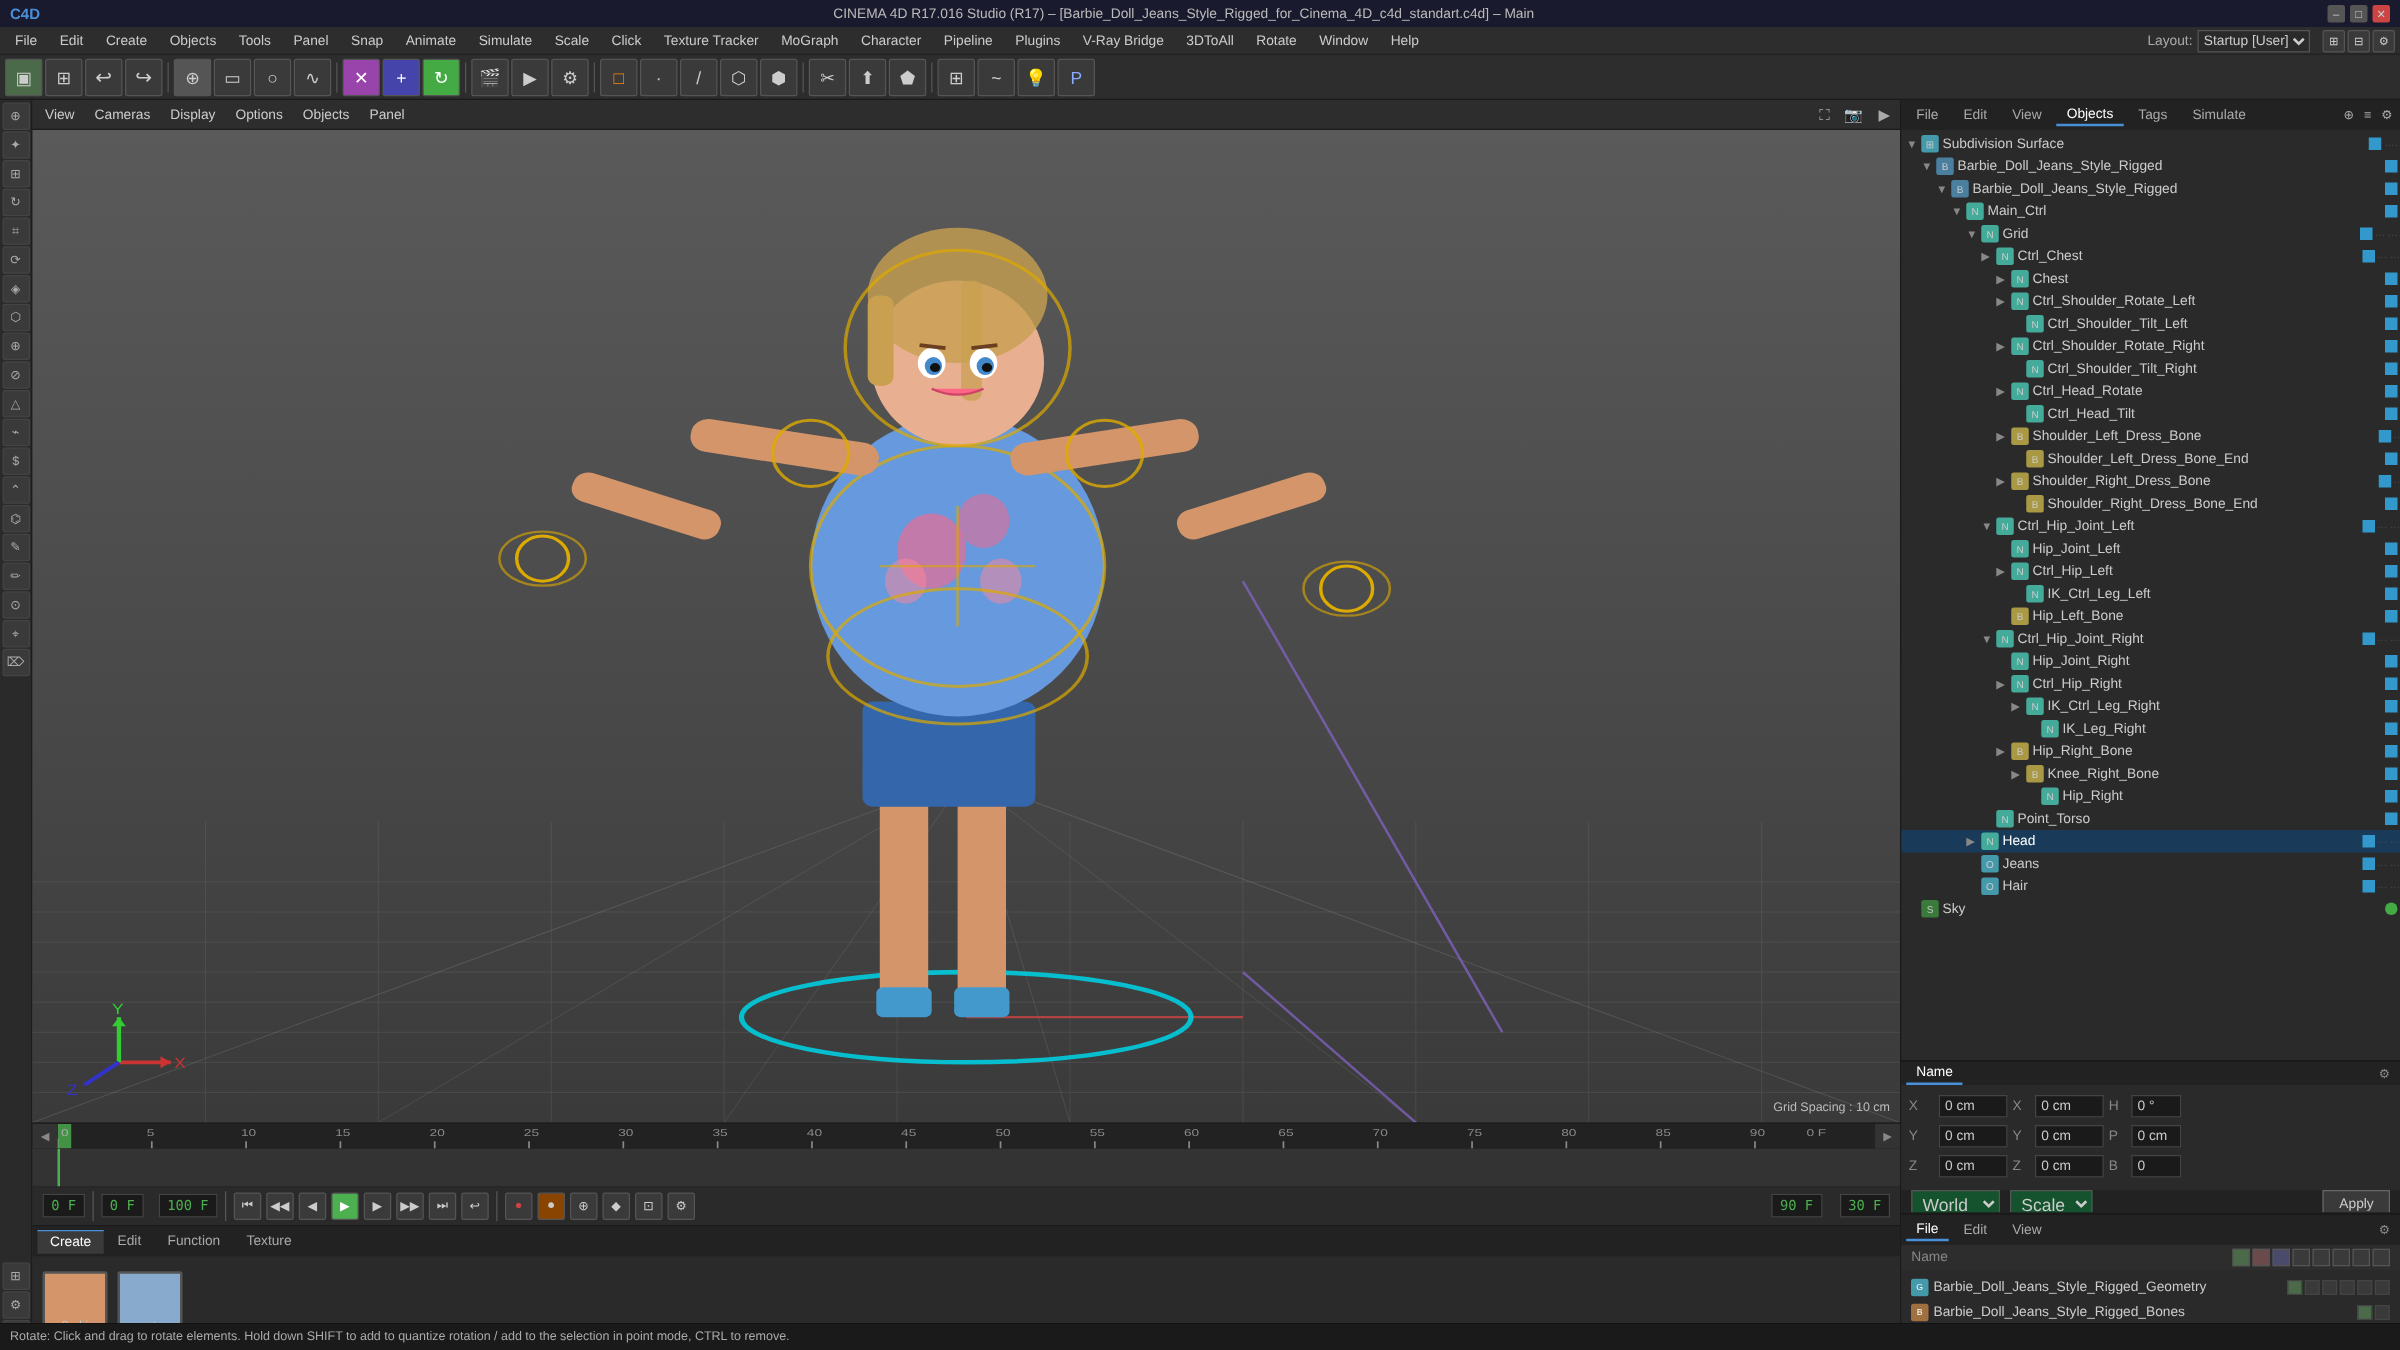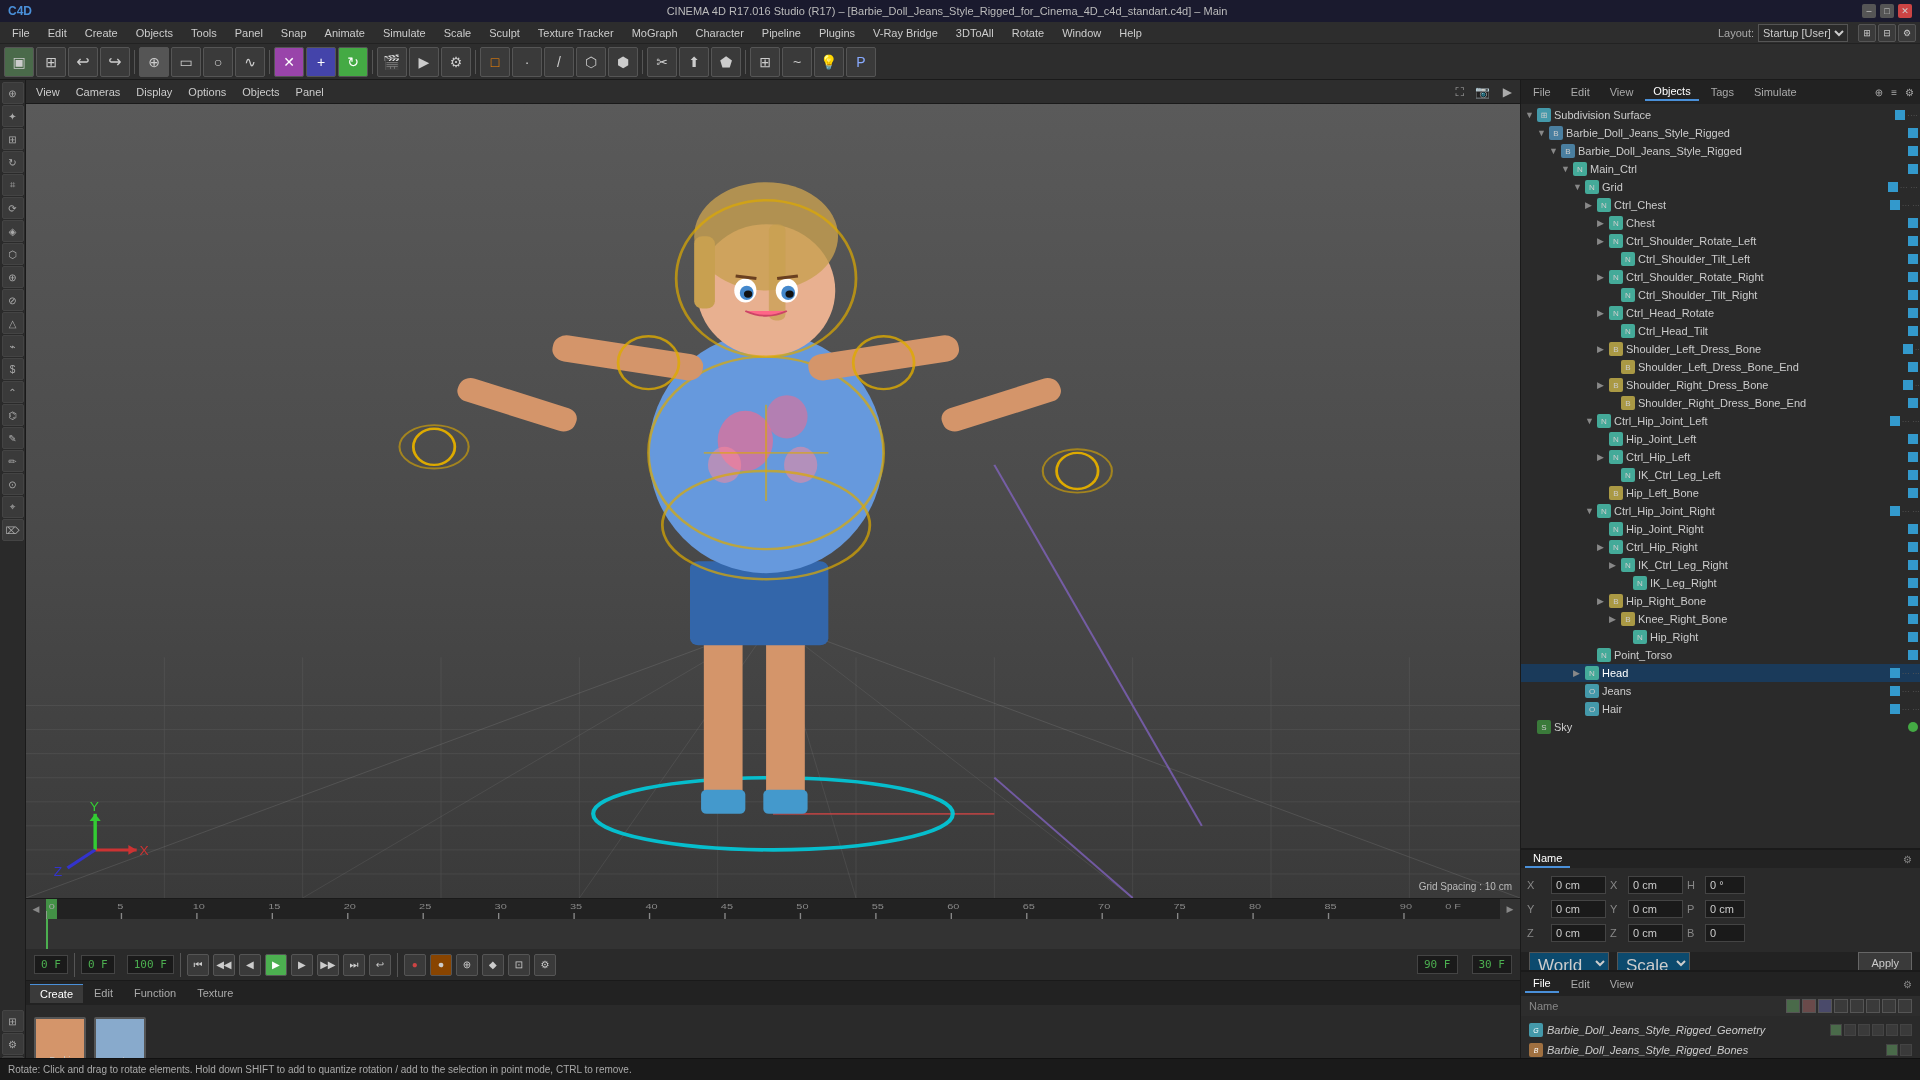--- a/index.html
+++ b/index.html
@@ -85,31 +85,31 @@
     #attr-tabs { height: 24px; background: #222; display: flex; align-items: center; padding: 0 4px; gap: 4px; }
     #attr-content { flex: 1; padding: 6px; background: #2a2a2a; }
     .attr-row { display: flex; align-items: center; height: 22px; gap: 4px; margin-bottom: 2px; }
     .attr-label { width: 20px; color: #888; font-size: 11px; }
     .attr-input { background: #1a1a1a; border: 1px solid #444; color: #ccc; font-size: 11px; padding: 1px 4px; width: 70px; height: 18px; }
     .attr-input-sm { width: 55px; }
     .attr-extra { background: #1a1a1a; border: 1px solid #444; color: #ccc; font-size: 11px; padding: 1px 4px; height: 18px; width: 40px; }
 
     
     #bottom-controls { height: 32px; background: #222; display: flex; align-items: center; padding: 0 8px; gap: 8px; }
-    .bottom-select { background: #0c4a6e; border: 1px solid #555; color: #ccc; font-size: 17px; padding: 2px 4px; height: 22px; }
+    .bottom-select { background: #14532d; border: 1px solid #555; color: #ccc; font-size: 14px; padding: 2px 4px; height: 22px; }
     .apply-btn { background: #3a3a3a; border: 1px solid #666; color: #ccc; font-size: 11px; padding: 2px 12px; height: 22px; cursor: pointer; }
 
     
     #status-bar { background: #1a1a1a; height: 22px; display: flex; align-items: center; padding: 0 8px; border-top: 1px solid #111; position: absolute; bottom: 0; left: 0; right: 0; }
     #status-text { color: #aaa; font-size: 10px; }
 
     
     #right-bottom { height: 110px; background: #2a2a2a; border-top: 2px solid #1a1a1a; display: flex; flex-direction: column; }
     #right-bottom-tabs { height: 24px; background: #222; display: flex; align-items: center; padding: 0 4px; gap: 4px; }
-    #right-bottom-content { flex: 1; padding: 4px; overflow-y: auto; font-style: italic; }
+    #right-bottom-content { flex: 1; padding: 4px; overflow-y: auto; }
     .geo-row { display: flex; align-items: center; height: 20px; padding: 0 4px; cursor: pointer; gap: 4px; }
     .geo-name { color: #ccc; font-size: 11px; flex: 1; }
     .geo-icon { width: 14px; height: 14px; background: #49a; border-radius: 2px; font-size: 7px; display: flex; align-items: center; justify-content: center; color: #fff; }
 
     
     ::-webkit-scrollbar { width: 8px; height: 8px; }
     ::-webkit-scrollbar-track { background: #1a1a1a; }
     ::-webkit-scrollbar-thumb { background: #555; border-radius: 2px; }
 
     
@@ -132,21 +132,21 @@
   <div class="menu-item">File</div>
   <div class="menu-item">Edit</div>
   <div class="menu-item">Create</div>
   <div class="menu-item">Objects</div>
   <div class="menu-item">Tools</div>
   <div class="menu-item">Panel</div>
   <div class="menu-item">Snap</div>
   <div class="menu-item">Animate</div>
   <div class="menu-item">Simulate</div>
   <div class="menu-item">Scale</div>
-  <div class="menu-item">Sculpt</div>
+  <div class="menu-item">Click</div>
   <div class="menu-item">Texture Tracker</div>
   <div class="menu-item">MoGraph</div>
   <div class="menu-item">Character</div>
   <div class="menu-item">Pipeline</div>
   <div class="menu-item">Plugins</div>
   <div class="menu-item">V-Ray Bridge</div>
   <div class="menu-item">3DToAll</div>
   <div class="menu-item">Rotate</div>
   <div class="menu-item">Window</div>
   <div class="menu-item">Help</div>

